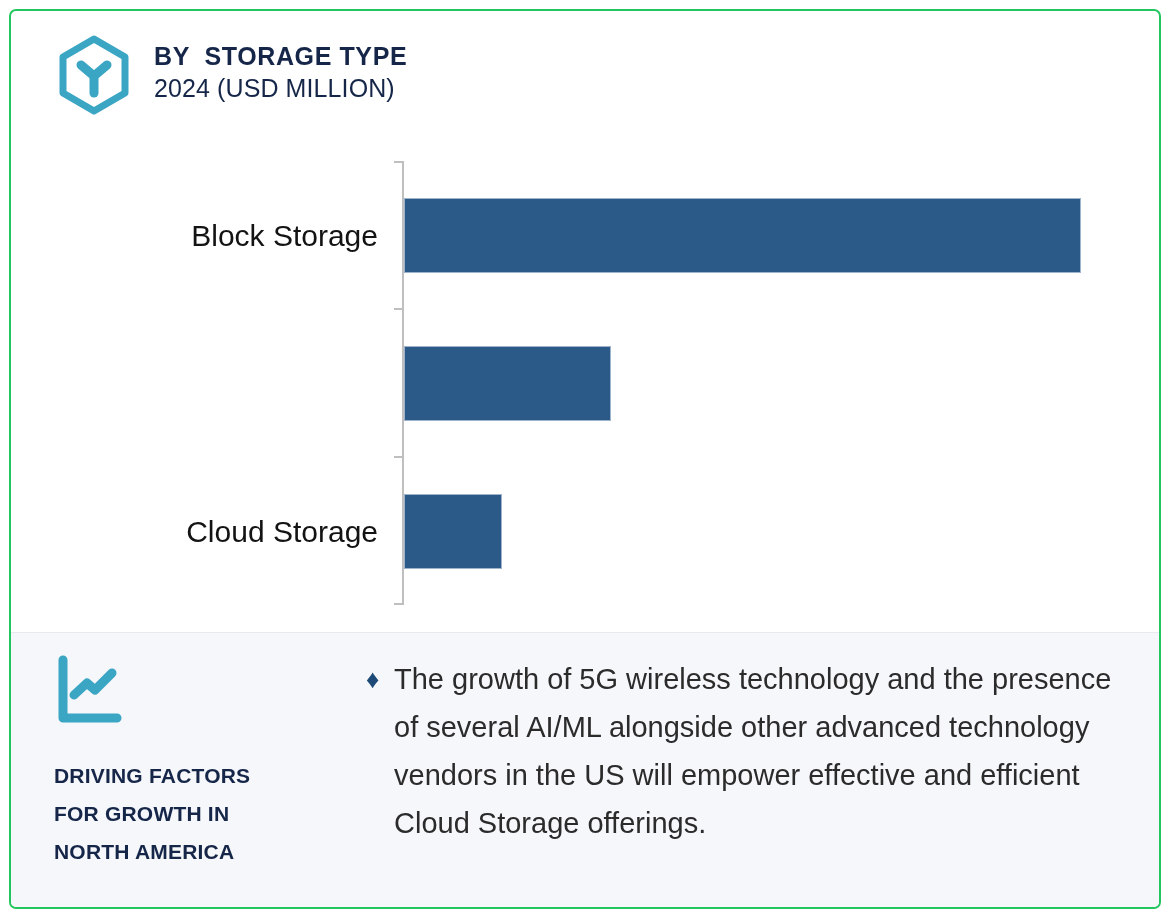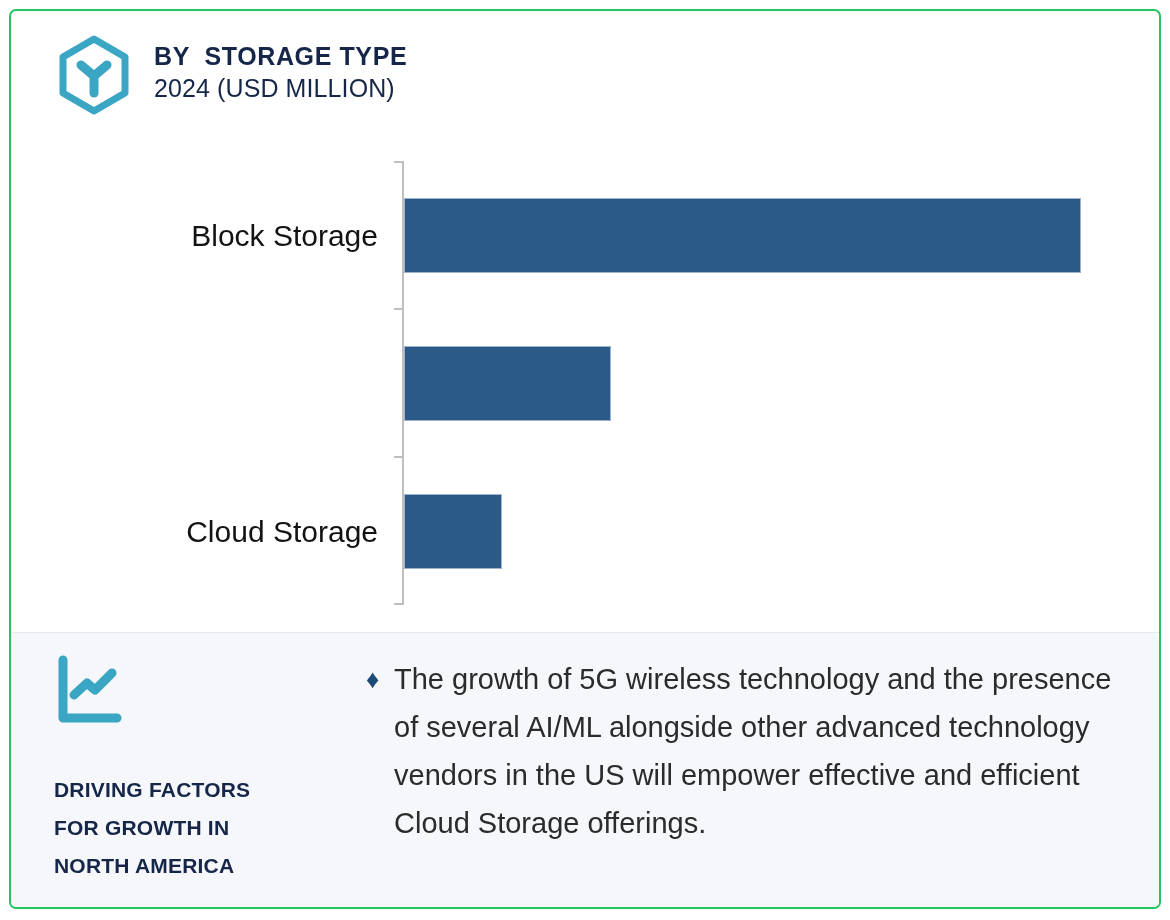--- a/index.html
+++ b/index.html
@@ -150,21 +150,21 @@
     width: 300px;
   }
 
   .chart-icon {
     width: 72px;
     height: 72px;
     display: block;
   }
 
   .footer-heading {
-    margin-top: 44px;
+    margin-top: 30px;
     font-size: 21px;
     font-weight: bold;
     line-height: 38px;
     letter-spacing: 0.2px;
     color: #152649;
     white-space: pre-line;
   }
 
   .footer-right {
     position: absolute;

